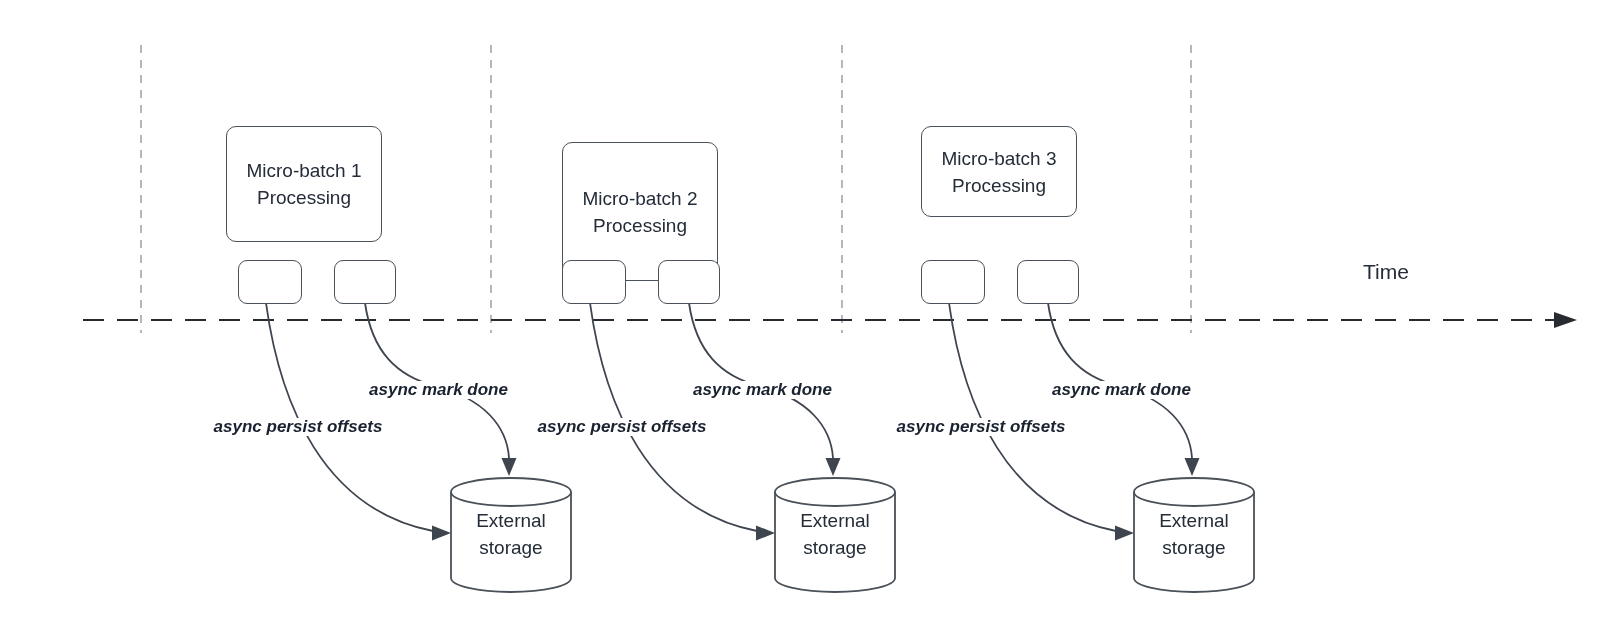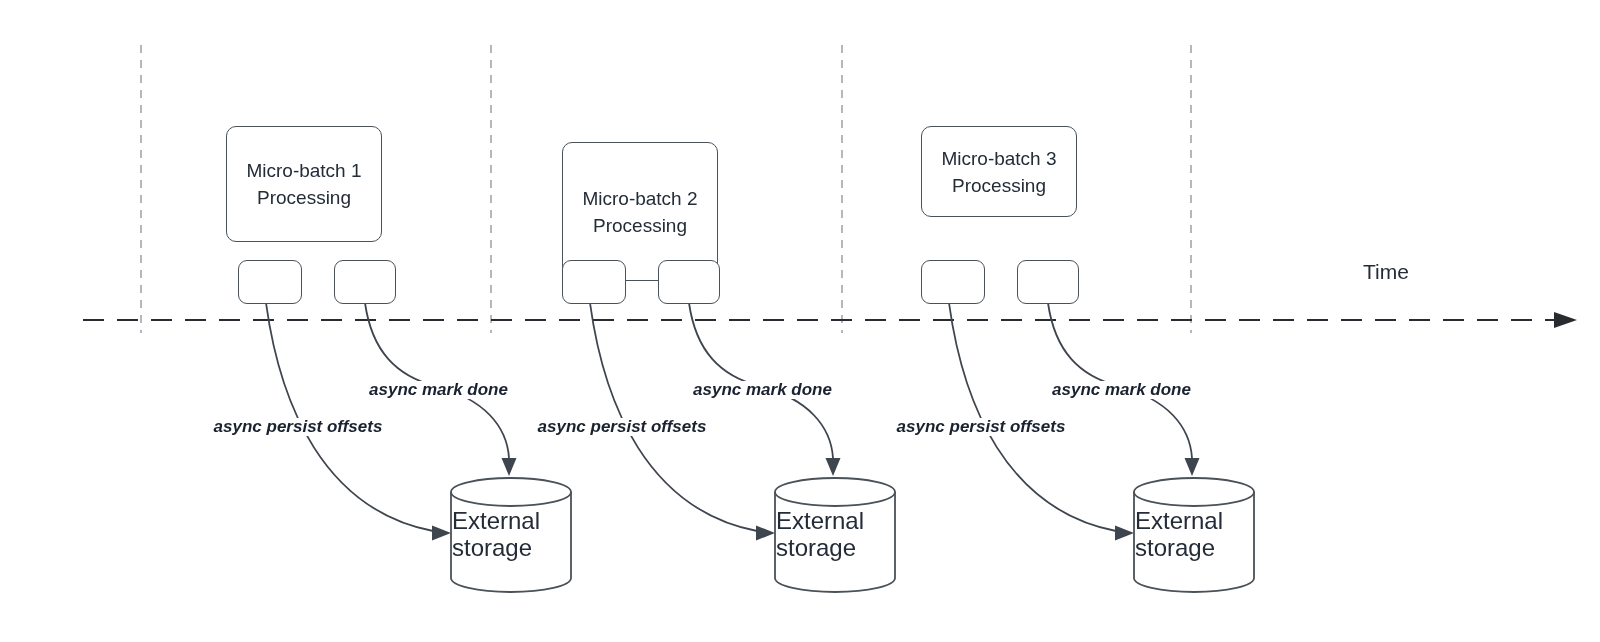--- a/index.html
+++ b/index.html
@@ -84,23 +84,23 @@
     font-weight: bold;
     font-size: 17px;
     line-height: 18px;
     color: var(--label-text, #1a2230);
     background: #ffffff;
     white-space: nowrap;
     font-style: italic;
   }
   .storage-label {
     position: absolute;
-    text-align: left;
+    text-align: center;
     color: var(--node-text, #242c38);
-    font-size: 24px;
+    font-size: 19px;
     line-height: 27px;
   }
   .time-label {
     position: absolute;
     text-align: center;
     color: var(--node-text, #242c38);
     font-size: 21px;
     line-height: 26px;
   }
 </style>

